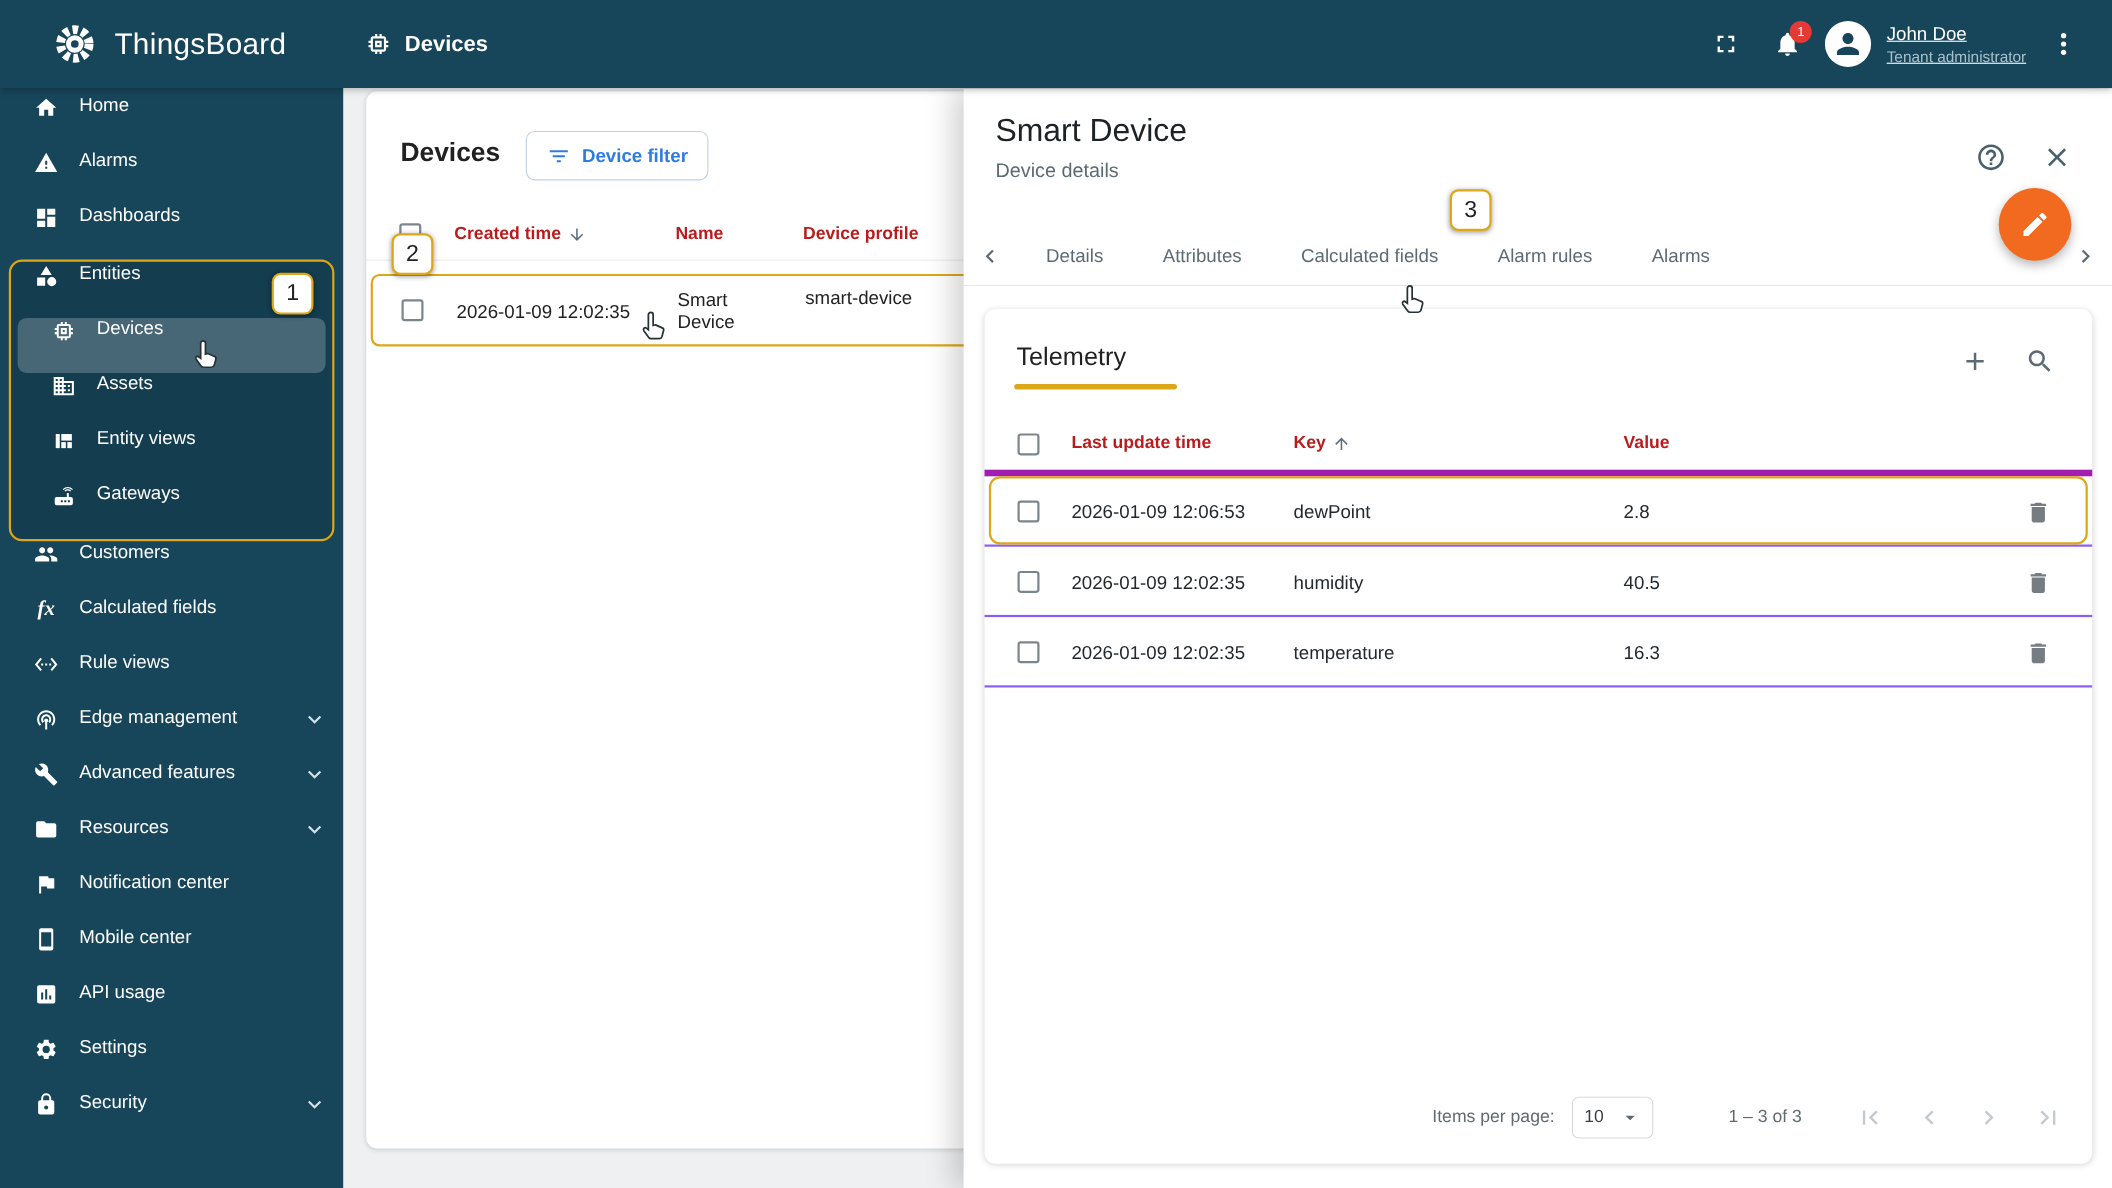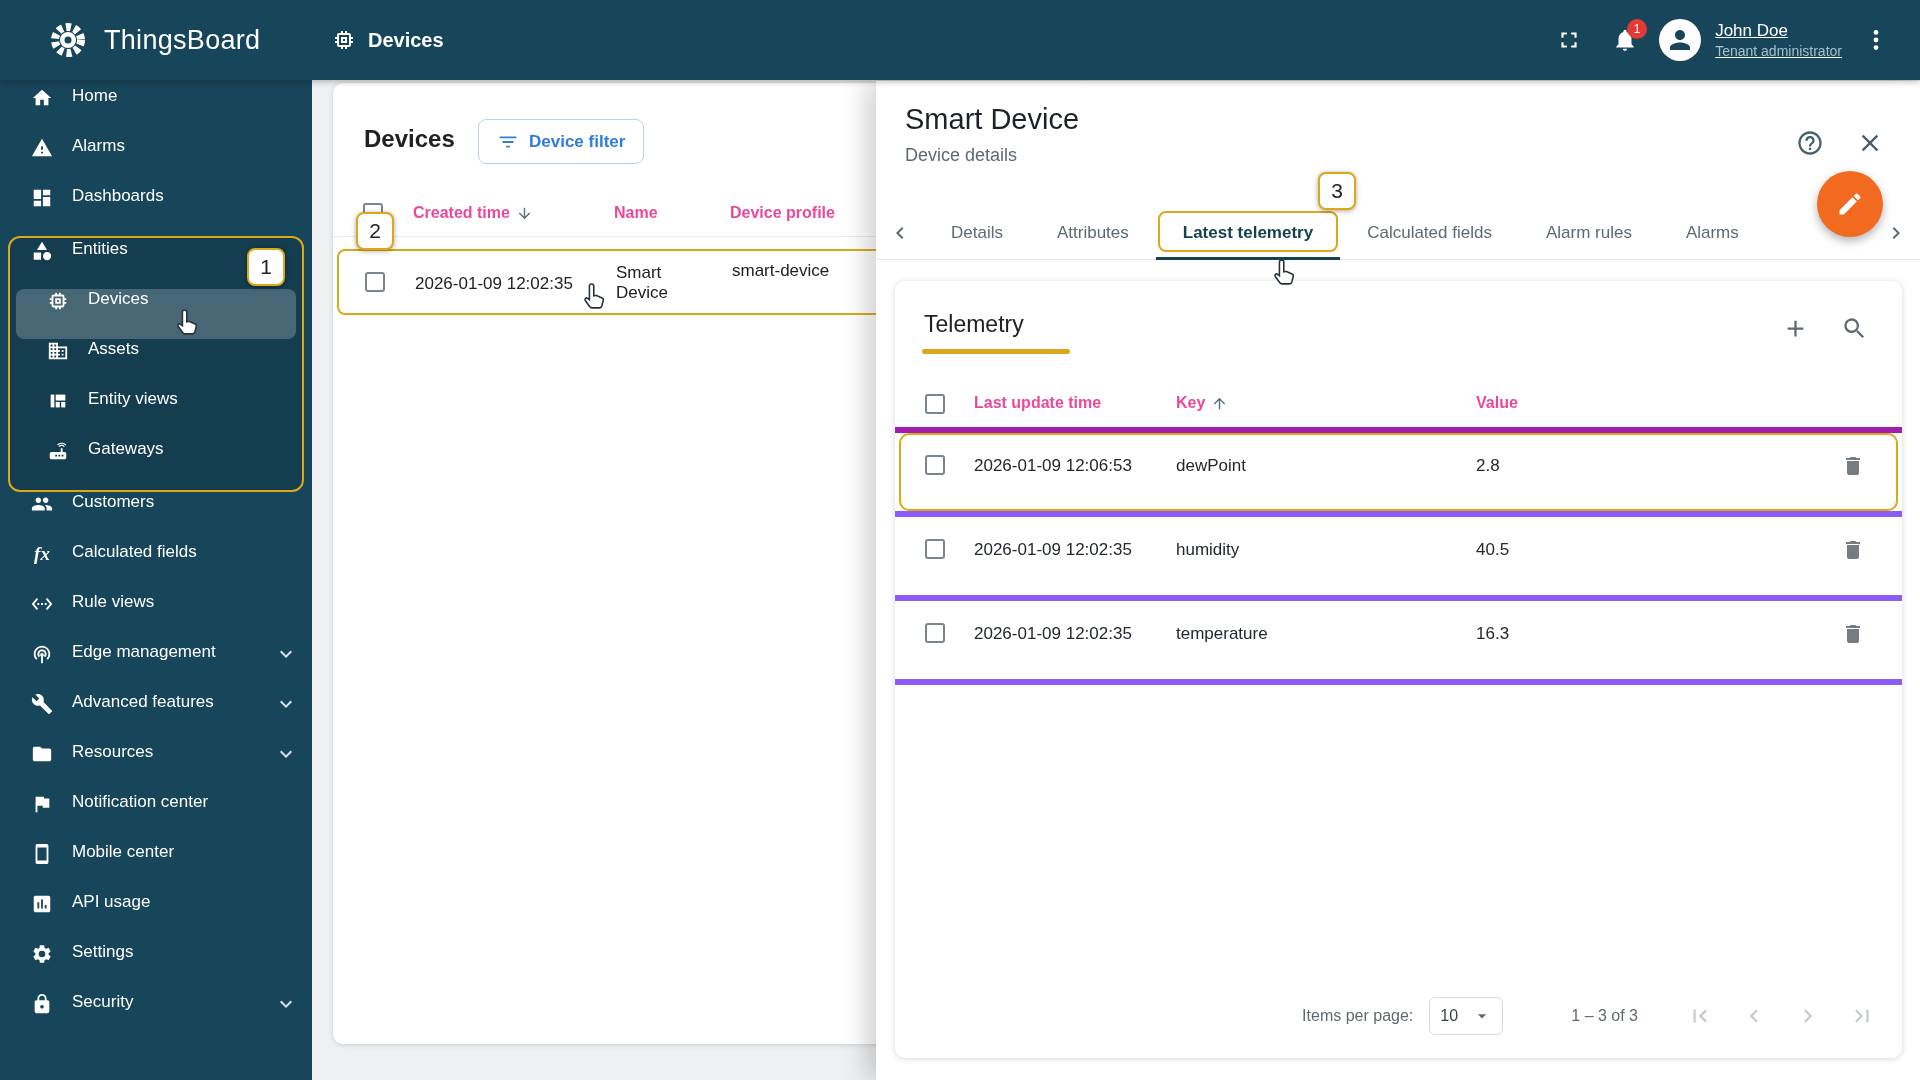--- a/index.html
+++ b/index.html
@@ -64,21 +64,21 @@
                   border-radius:10px; box-shadow:0 1px 5px rgba(0,0,0,.15); z-index:10; }
   .card-title { position:absolute; left:31px; top:42px; font-size:24px; font-weight:600; color:#212121; }
   .filter-btn { position:absolute; left:145px; top:36px; height:45px; padding:0 18px;
                 border:1px solid #bcd2ea; border-radius:8px; background:#fff; color:#2e7ce0;
                 font-size:17px; font-weight:600; display:flex; align-items:center; gap:10px;
                 cursor:pointer; font-family:inherit; }
   .filter-btn svg { width:22px; height:22px; fill:#2e7ce0; }
   .cb { width:20px; height:20px; border:2px solid #7a868e; border-radius:3px; background:#fff; cursor:pointer; }
   .dev-thead { position:absolute; left:0; top:108px; width:100%; height:46px; border-bottom:1px solid #ececec; }
   .dev-thead .cb { position:absolute; left:30px; top:12px; }
-  .th { position:absolute; top:13px; font-size:16px; font-weight:bold; color:#ec4899;
+  .th { position:absolute; top:13px; font-size:16px; font-weight:bold; color:#b91c1c;
         display:flex; align-items:center; gap:6px; cursor:pointer; }
   #th-created { left:80px; } #th-name { left:281px;align-items:flex-end; } #th-profile { left:397px; }
   .sort-ic svg { width:17px; height:17px; fill:#5f6e78; display:block; }
   .dev-row { position:absolute; left:4px; top:166px; width:742px; height:66px;
              border:2px solid #dca718; border-radius:8px; cursor:pointer; }
   .dev-row .cb { position:absolute; left:26px; top:21px; }
   .dcell { position:absolute; font-size:17px; color:#222; }
   #dev-time { left:76px; top:23px; }
   #dev-name { left:277px; top:12px; width:92px; line-height:20px; }
   #dev-profile { left:393px; top:10px; }
@@ -118,21 +118,21 @@
   .tel-underline { position:absolute; left:27px; top:68px; width:148px; height:5px; background:#dca718;
                    border-radius:3px; }
   .tel-tool { position:absolute; width:32px; height:32px; background:none; border:0; cursor:pointer;
               display:flex; align-items:center; justify-content:center; }
   .tel-tool svg { width:27px; height:27px; fill:#5c6b73; }
   #tel-plus { left:884px; top:31px; } #tel-search { left:943px; top:31px; }
   .tel-thead { position:absolute; left:0; top:95px; width:100%; height:57px; border-bottom:6px solid #a21caf; }
   .tel-thead .cb { position:absolute; left:30px; top:18px; }
   #tth-time { left:79px; top:18px; } #tth-key { left:281px; top:18px; } #tth-value { left:581px; top:18px; }
   .tel-rows { position:absolute; left:0; top:152px; width:100%; }
-  .trow { height:84px; position:relative; border-bottom:6px solid #8b5cf6; cursor:pointer; }
+  .trow { height:64px; position:relative; border-bottom:2px solid #8b5cf6; cursor:pointer; }
   .trow .cb { position:absolute; left:30px; top:22px; }
   .tcell { position:absolute; top:23px; font-size:17px; color:#23292e; }
   .tcell.c-time { left:79px; } .tcell.c-key { left:281px; } .tcell.c-value { left:581px; }
   .trash { position:absolute; left:944px; top:19px; width:28px; height:28px; border:0; background:none;
            cursor:pointer; display:flex; align-items:center; justify-content:center; }
   .trash svg { width:24px; height:24px; fill:#757d82; }
   .trow.hl::after { content:""; position:absolute; left:4px; right:4px; top:0; bottom:0;
                     border:2px solid #dca718; border-radius:10px; pointer-events:none; }
   .tel-footer { position:absolute; left:0; right:0; bottom:16px; height:52px; display:flex;
                 align-items:center; justify-content:flex-end; padding-right:26px; color:#5f6a70;
@@ -444,21 +444,20 @@
   </button>
 
   <div class="tabs">
     <button class="tab-scroll">
       <svg viewBox="0 0 24 24">
           <path d="M15.41 7.41 14 6l-6 6 6 6 1.41-1.41L10.83 12z"></path>
         </svg>
     </button>
     <div class="tab">Details</div>
     <div class="tab">Attributes</div>
-    <div class="tab selected">Latest telemetry</div>
     <div class="tab">Calculated fields</div>
     <div class="tab">Alarm rules</div>
     <div class="tab">Alarms</div>
     <button class="tab-scroll right">
       <svg viewBox="0 0 24 24">
           <path d="M8.59 16.59 13.17 12 8.59 7.41 10 6l6 6-6 6z"></path>
         </svg>
     </button>
   </div>
   <div class="step-badge" id="badge3">3</div>

